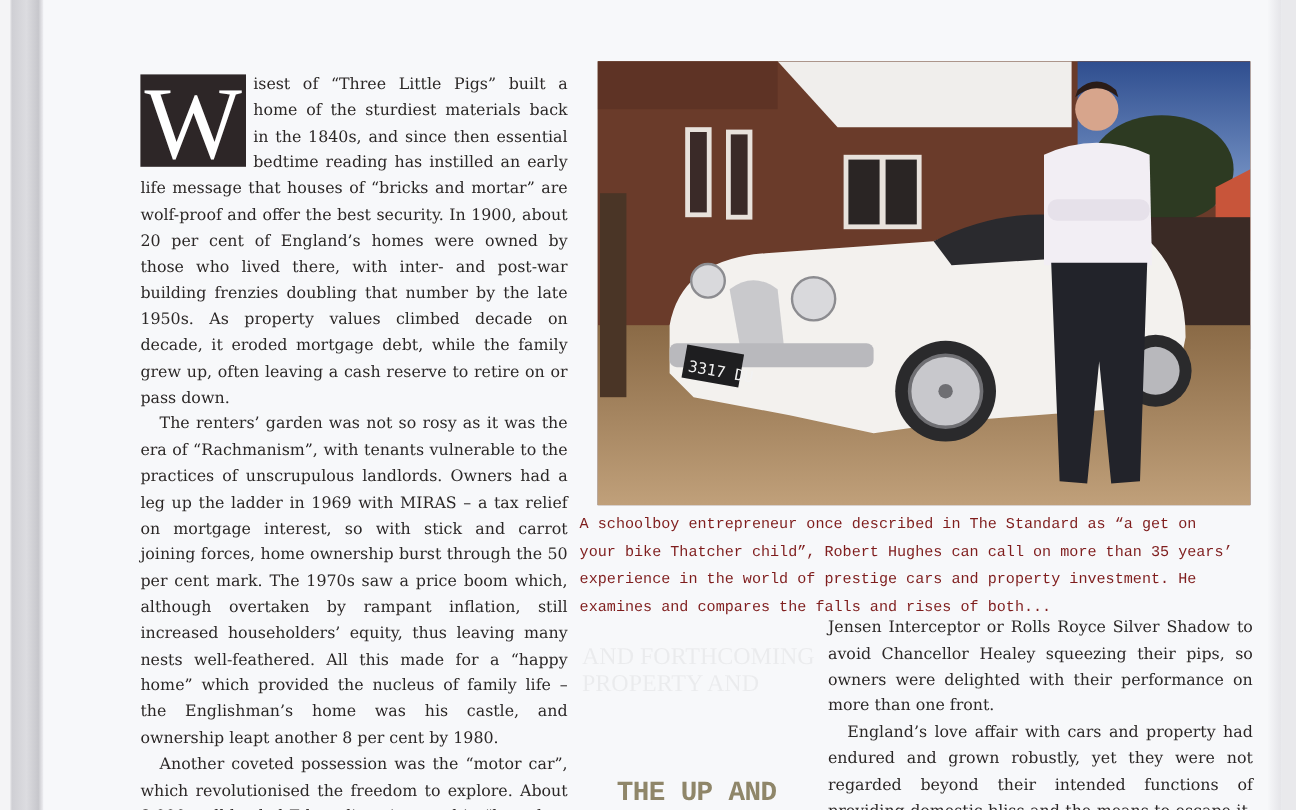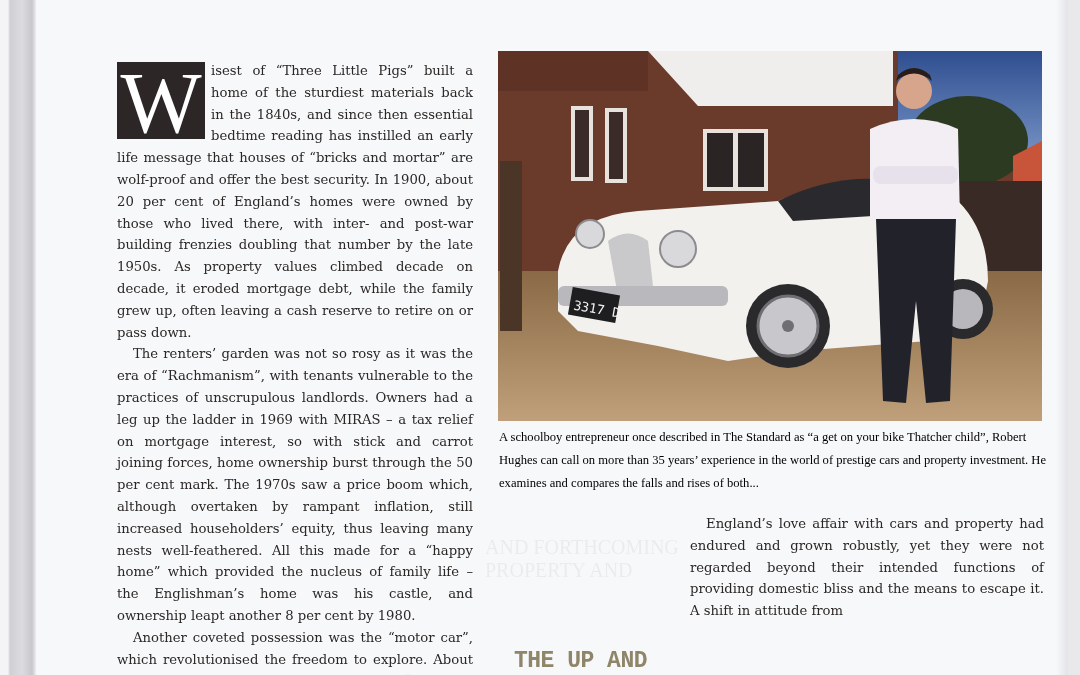--- a/index.html
+++ b/index.html
@@ -32,23 +32,23 @@
       float: left; width: 88px; height: 77px; margin: 2px 6px 0 0;
       background: #2d2627; color: #ffffff;
       font-family: "Liberation Serif", serif; font-size: 86px; line-height: 82px;
       text-align: center;
     }
     .photo {
       position: absolute; left: 498px; top: 51px; width: 544px; height: 370px;
       overflow: hidden; background: #6b4a35;
     }
     .caption {
-      position: absolute; left: 499px; top: 426px; width: 550px;
-      font-family: Liberation Serif, serif; font-size: 12.6px; line-height: 23px;
-      color: #000000;
+      position: absolute; left: 483px; top: 426px; width: 550px;
+      font-family: Liberation Mono, monospace; font-size: 12.6px; line-height: 23px;
+      color: #7f1d1d;
     }
     .caption p { margin: 0; }
     .ghost {
       position: absolute; left: 485px; top: 536px; width: 200px; height: 90px;
       opacity: 0.07;
       font-family: "Liberation Serif", serif; font-size: 20px; color: #555;
       overflow: hidden; white-space: nowrap;
     }
     .heading {
       position: absolute; left: 514px; top: 648px;
@@ -133,14 +133,15 @@
 </div>
 
 <div class="ghost">
   <div>AND FORTHCOMING</div>
   <div>PROPERTY AND</div>
 </div>
 
 <div class="heading">THE UP AND</div>
 
 <div class="col-right">
+  <p class="cont">Jensen Interceptor or Rolls Royce Silver Shadow to avoid Chancellor Healey squeezing their pips, so owners were delighted with their performance on more than one front.</p>
   <p>England’s love affair with cars and property had endured and grown robustly, yet they were not regarded beyond their intended functions of providing domestic bliss and the means to escape it. A shift in attitude from</p>
 </div>
 
 </body></html>

